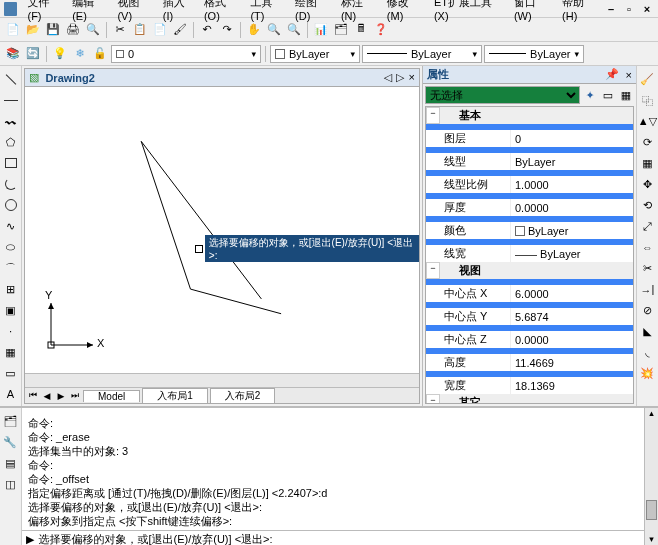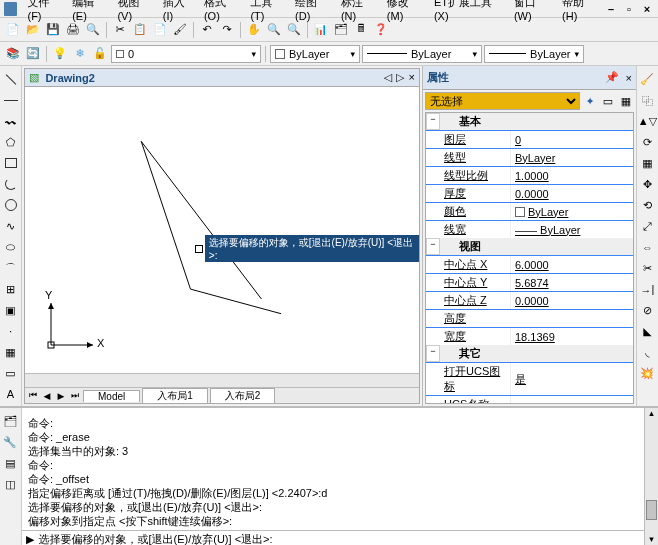--- a/index.html
+++ b/index.html
@@ -31,30 +31,30 @@
 .prompt-overlay { position: absolute; left: 170px; top: 148px; display: flex; align-items: center; }
 .cursor-sq { width: 8px; height: 8px; border: 1px solid #000; margin-right: 2px; }
 .prompt-text { background: #1a4a7a; color: #fff; padding: 1px 4px; font-size: 10px; }
 .axis { position: absolute; left: 18px; top: 210px; }
 .scroll-h { height: 14px; background: #e8e8e8; border-top: 1px solid #bbb; }
 .model-tabs { height: 16px; display: flex; align-items: center; background: #eaeaea; padding: 0 2px; gap: 2px; border-top: 1px solid #bbb; }
 .model-tabs .nav { width: 12px; text-align: center; cursor: pointer; font-size: 9px; }
 .model-tab { padding: 0 14px; background: #fff; border: 1px solid #aaa; border-bottom: none; font-size: 10px; cursor: pointer; }
 
 .props-panel { width: 214px; background: #f0f0f0; border-left: 1px solid #bbb; display: flex; flex-direction: column; }
-.props-header { height: 24px; background: #dce6f2; display: flex; align-items: center; padding: 0 4px; border-bottom: 1px solid #aaa; }
+.props-header { height: 18px; background: #dce6f2; display: flex; align-items: center; padding: 0 4px; border-bottom: 1px solid #aaa; }
 .props-header .title { flex: 1; color: #1a4a7a; font-weight: bold; }
 .props-sel { height: 22px; display: flex; align-items: center; padding: 2px; gap: 2px; }
-.props-sel select { flex: 1; height: 18px; border: 1px solid #aaa; background: #eab308; font-size: 11px; }
+.props-sel select { flex: 1; height: 18px; border: 1px solid #aaa; background: #15803d; font-size: 11px; }
 .props-sel .ico { width: 16px; height: 16px; display: inline-flex; align-items: center; justify-content: center; cursor: pointer; }
 .props-grid { flex: 1; overflow: auto; background: #fff; border: 1px solid #aaa; margin: 0 2px 2px 2px; }
 .prop-cat { display: flex; background: #eee; }
 .prop-cat .toggle { width: 14px; text-align: center; cursor: pointer; border: 1px solid #ccc; background: #fff; font-size: 9px; line-height: 11px; }
 .prop-cat .name { flex: 1; padding: 1px 19px; font-weight: bold; font-family: Liberation Mono, monospace; }
-.prop-row { display: flex; border-top: 1px solid #3b82f6; text-decoration: underline; }
+.prop-row { display: flex; border-top: 6px solid #3b82f6; }
 .prop-row .key { width: 84px; padding: 1px 4px 1px 18px; }
 .prop-row .val { flex: 1; padding: 1px 4px; border-left: 1px solid #eee; display: flex; align-items: center; gap: 3px; }
 .swatch { width: 10px; height: 10px; border: 1px solid #666; background: #fff; }
 
 .right-tools { width: 22px; background: #f0f0f0; border-left: 1px solid #ccc; display: flex; flex-direction: column; align-items: center; padding-top: 4px; gap: 3px; }
 
 .cmd-area { height: 142px; display: flex; border-top: 2px solid #bbb; }
 .cmd-left { width: 22px; background: #f0f0f0; display: flex; flex-direction: column; align-items: center; padding-top: 4px; gap: 3px; border-right: 1px solid #ccc; }
 .cmd-body { flex: 1; display: flex; flex-direction: column; background: #fff; }
 .cmd-log { flex: 1; overflow: auto; padding: 8px 6px; font-family: SimSun, monospace; line-height: 14px; white-space: pre-wrap; }
@@ -277,20 +277,21 @@
         <div class="prop-row">
           <span class="key">中心点 Y</span>
           <span class="val">5.6874</span>
         </div>
         <div class="prop-row">
           <span class="key">中心点 Z</span>
           <span class="val">0.0000</span>
         </div>
         <div class="prop-row">
           <span class="key">高度</span>
+          <span class="val">11.4669</span>
         </div>
         <div class="prop-row">
           <span class="key">宽度</span>
           <span class="val">18.1369</span>
         </div>
         <div class="prop-cat">
           <span class="toggle">−</span>
           <span class="name">其它</span>
         </div>
         <div class="prop-row">

